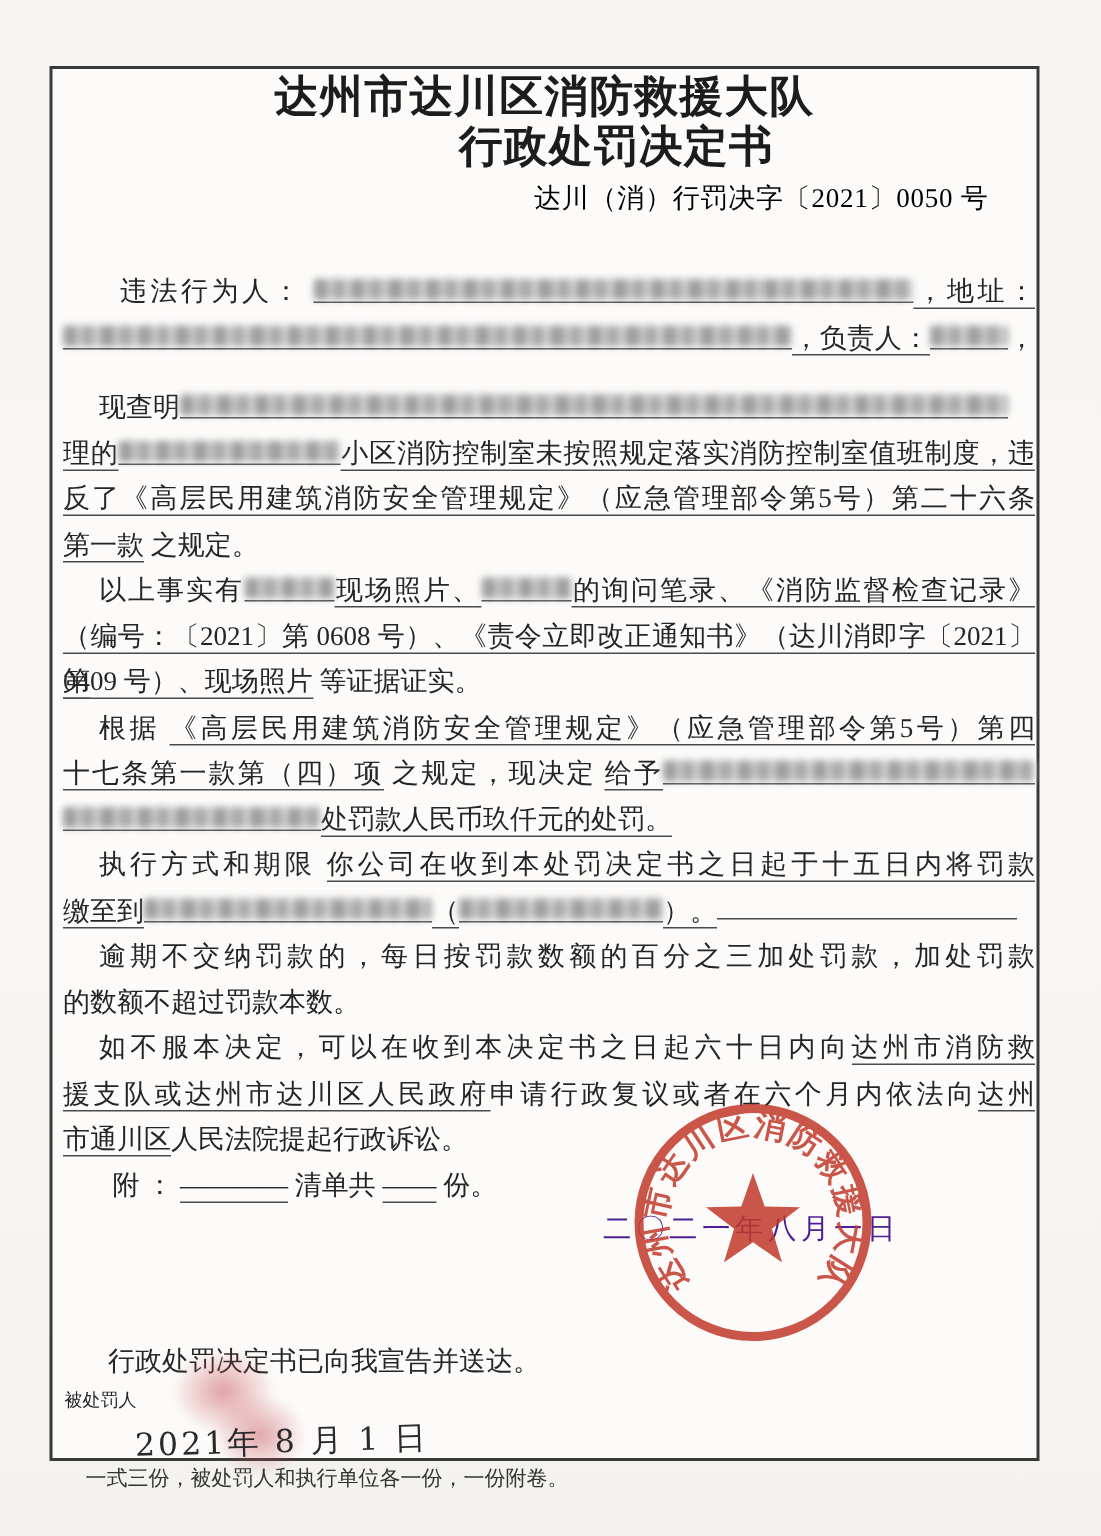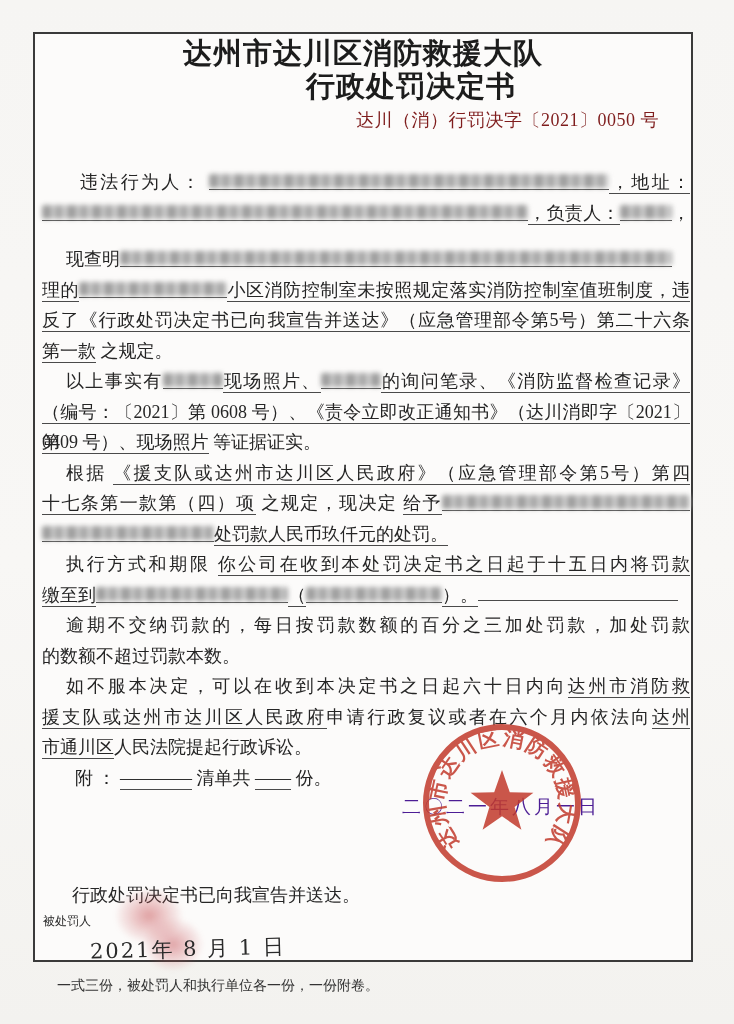--- a/index.html
+++ b/index.html
@@ -4,31 +4,31 @@
 <style>
   html,body{margin:0;padding:0;}
   body{
     width:734px;height:1024px;position:relative;overflow:hidden;
     background:#f5f4f2;
     font-family:"Liberation Serif","DejaVu Serif",serif;
     color:#262626;
   }
   .page{position:absolute;inset:0;background:linear-gradient(180deg,#f6f5f3 0%,#f8f7f5 55%,#f3f2ef 100%);}
   .frame{
-    position:absolute;left:33px;top:32px;width:660px;height:930px;
+    position:absolute;left:33px;top:44px;width:660px;height:930px;
     border:2px solid #3a3a3a;background:#fcfbfa;box-sizing:border-box;
   }
   .title{
     position:absolute;left:0;width:100%;text-align:center;
     font-weight:bold;font-size:29px;line-height:33px;color:#1c1c1c;letter-spacing:1px;
   }
   .title1{top:3px;}
   .title2{top:36px;padding-left:48px;}
   .docnum{
-    position:absolute;top:74px;right:32px;font-size:18px;color:#7f1d1d;letter-spacing:.5px;
+    position:absolute;top:74px;right:32px;font-size:18px;color:#000000;letter-spacing:.5px;
   }
   .body-block{position:absolute;left:7px;top:133px;width:648px;}
   .line{height:30.5px;line-height:30.5px;font-size:18px;white-space:nowrap;color:#252525;}
   .line.j{text-align:justify;text-align-last:justify;white-space:normal;}
   .u{border-bottom:1.2px solid #4a4a4a;padding-bottom:1px;}
   .bseg{display:inline-block;vertical-align:-2px;}
   .bfill{
     display:block;height:14px;border-radius:2px;
     background:repeating-linear-gradient(90deg,#8f8f8f 0 9px,#c2c2c2 9px 13px,#9c9c9c 13px 21px,#cfcfcf 21px 25px);
     filter:blur(2.4px);opacity:.85;
@@ -61,26 +61,26 @@
 
     <div class="title title1">达州市达川区消防救援大队</div>
     <div class="title title2">行政处罚决定书</div>
     <div class="docnum">达川（消）行罚决字〔2021〕0050 号</div>
 
     <div class="body-block">
         <div class="line j" style="padding-left: 38px;"><span class="">违法行为人： </span><span class="bseg u" style="width: 400px;"><i class="bfill"></i></span><span class="u">，地址：</span></div>
         <div class="line j"><span class="bseg u" style="width: 486px;"><i class="bfill"></i></span><span class="u">，负责人：</span><span class="bseg u" style="width: 52px;"><i class="bfill"></i></span><span class="">，</span></div>
         <div class="line" style="padding-left: 24px; margin-top: 16px;"><span class="">现查明</span><span class="bseg u" style="width: 552px;"><i class="bfill"></i></span></div>
         <div class="line j"><span class="u">理的</span><span class="bseg u" style="width: 148px;"><i class="bfill"></i></span><span class="u">小区消防控制室未按照规定落实消防控制室值班制度，违</span></div>
-        <div class="line j"><span class="u">反了《行政处罚决定书已向我宣告并送达》（应急管理部令第5号）第二十六条</span></div>
+        <div class="line j"><span class="u">反了《高层民用建筑消防安全管理规定》（应急管理部令第5号）第二十六条</span></div>
         <div class="line"><span class="u">第一款</span><span class=""> 之规定。</span></div>
         <div class="line j" style="padding-left: 24px;"><span class="">以上事实有</span><span class="bseg u" style="width: 60px;"><i class="bfill"></i></span><span class="u">现场照片、</span><span class="bseg u" style="width: 60px;"><i class="bfill"></i></span><span class="u">的询问笔录、《消防监督检查记录》</span></div>
         <div class="line j"><span class="u">（编号：〔2021〕第 0608 号）、《责令立即改正通知书》（达川消即字〔2021〕第</span></div>
         <div class="line"><span class="u">0409 号）、现场照片</span><span class=""> 等证据证实。</span></div>
-        <div class="line j" style="padding-left: 24px;"><span class="">根据 </span><span class="u">《援支队或达州市达川区人民政府》（应急管理部令第5号）第四</span></div>
+        <div class="line j" style="padding-left: 24px;"><span class="">根据 </span><span class="u">《高层民用建筑消防安全管理规定》（应急管理部令第5号）第四</span></div>
         <div class="line j"><span class="u">十七条第一款第（四）项</span><span class=""> 之规定，现决定 </span><span class="u">给予</span><span class="bseg u" style="width: 248px;"><i class="bfill"></i></span></div>
         <div class="line"><span class="bseg u" style="width: 172px;"><i class="bfill"></i></span><span class="u">处罚款人民币玖仟元的处罚。</span></div>
         <div class="line j" style="padding-left: 24px;"><span class="">执行方式和期限 </span><span class="u">你公司在收到本处罚决定书之日起于十五日内将罚款</span></div>
         <div class="line"><span class="u">缴至到</span><span class="bseg u" style="width: 192px;"><i class="bfill"></i></span><span class="u">（</span><span class="bseg u" style="width: 136px;"><i class="bfill"></i></span><span class="u">）。</span><span class="spacer u" style="width: 200px;"></span></div>
         <div class="line j" style="padding-left: 24px;"><span class="">逾期不交纳罚款的，每日按罚款数额的百分之三加处罚款，加处罚款</span></div>
         <div class="line"><span class="">的数额不超过罚款本数。</span></div>
         <div class="line j" style="padding-left: 24px;"><span class="">如不服本决定，可以在收到本决定书之日起六十日内向</span><span class="u">达州市消防救</span></div>
         <div class="line j"><span class="u">援支队或达州市达川区人民政府</span><span class="">申请行政复议或者在六个月内依法向</span><span class="u">达州</span></div>
         <div class="line"><span class="u">市通川区</span><span class="">人民法院提起行政诉讼。</span></div>
         <div class="line" style="padding-left: 33px;"><span class="">附 ： </span><span class="u">————</span><span class=""> 清单共 </span><span class="u">——</span><span class=""> 份。</span></div>

